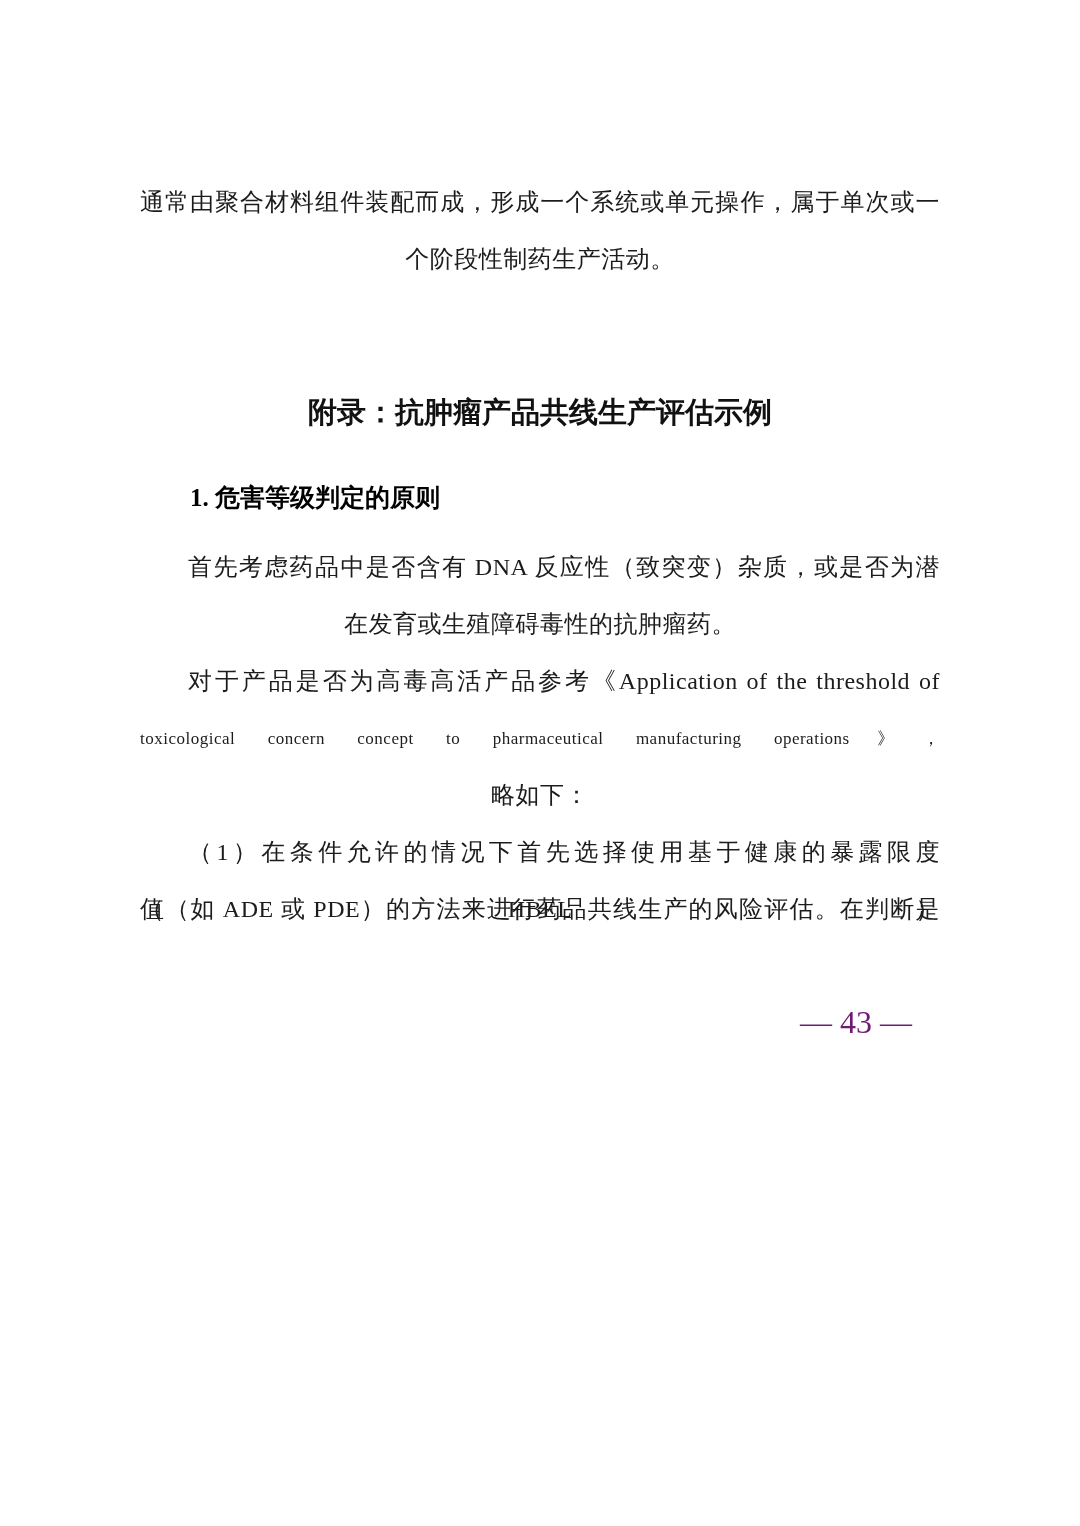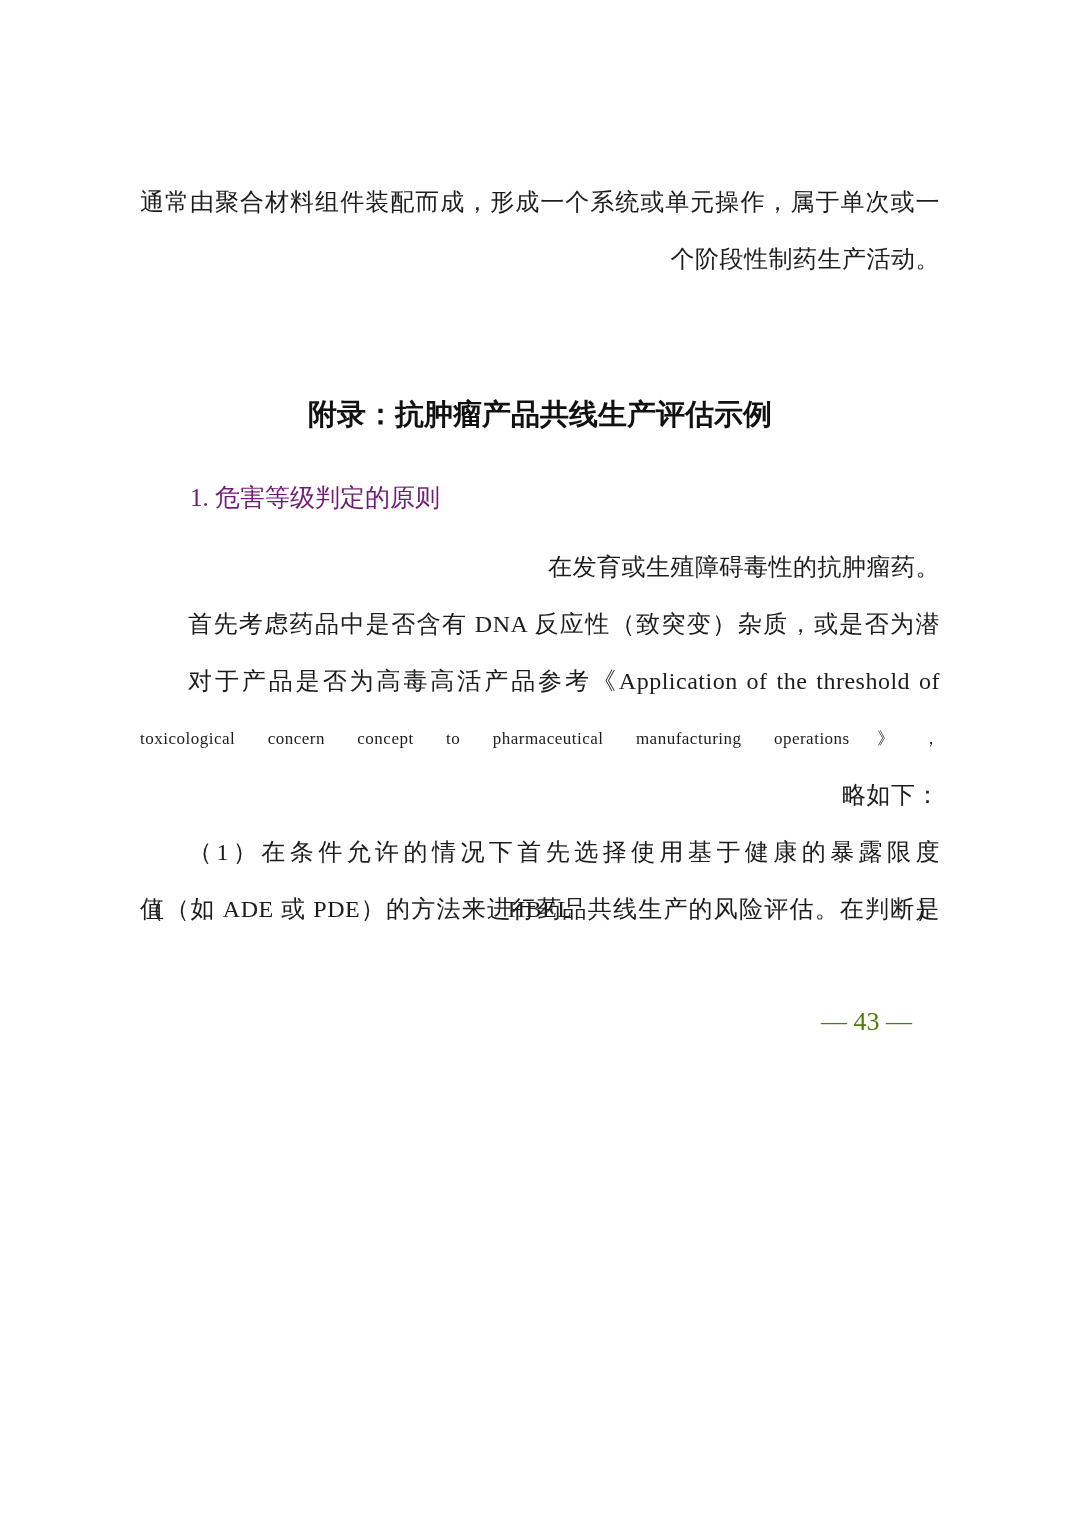--- a/index.html
+++ b/index.html
@@ -30,81 +30,81 @@
     white-space: nowrap;
   }
   
   .jl {
     white-space: normal;
     text-align: justify;
     text-align-last: justify;
   }
   
   .ll {
-    text-align: right;
+    text-align: center;
   }
   .ind {
     text-indent: 2em;
   }
   .latin {
     font-size: 17px;
   }
   .appendix-title {
     margin-top: 98px;
     height: 57px;
     line-height: 57px;
     text-align: center;
-    font-family: Liberation Serif, serif;
+    font-family: Liberation Mono, monospace;
     font-weight: bold;
     font-size: 29px;
     color: #111111;
   }
   .para-a { padding-top: 174px; }
   .para-b { margin-top: 9px; }
   .section-title {
     margin-top: 26px;
     height: 57px;
     line-height: 57px;
-    font-weight: normal;
+    font-weight: bold;
     font-size: 25px;
     text-indent: 2em;
-    color: #701a75;
+    color: #000000;
   }
   .para-c { margin-top: 13px; }
   .para-d { margin-top: 0; }
   .para-e { margin-top: 0; }
   .page-number {
     margin-top: 64px;
     height: 40px;
     line-height: 40px;
     text-align: right;
     padding-right: 28px;
-    font-size: 26px;
-    color: #4d7c0f;
+    font-size: 32px;
+    color: #701a75;
   }
 </style>
 </head>
 <body>
 
 <div class="page">
   <div class="content">
 
     <div class="para-a">
       <div class="line jl">通常由聚合材料组件装配而成，形成一个系统或单元操作，属于单次或一</div>
       <div class="line ll">个阶段性制药生产活动。</div>
     </div>
 
     <div class="appendix-title">附录：抗肿瘤产品共线生产评估示例</div>
 
 
     <div class="section-title">1. 危害等级判定的原则</div>
 
     <div class="para-c">
+      <div class="line jl ind">首先考虑药品中是否含有 DNA 反应性（致突变）杂质，或是否为潜</div>
       <div class="line ll">在发育或生殖障碍毒性的抗肿瘤药。</div>
-      <div class="line jl ind">首先考虑药品中是否含有 DNA 反应性（致突变）杂质，或是否为潜</div>
     </div>
 
     <div class="para-d">
       <div class="line jl ind">对于产品是否为高毒高活产品参考《Application of the threshold of</div>
       <div class="line jl latin">toxicological concern concept to pharmaceutical manufacturing operations》，</div>
       <div class="line ll">略如下：</div>
     </div>
 
     <div class="para-e">
       <div class="line jl ind">（1）在条件允许的情况下首先选择使用基于健康的暴露限度（HBEL）</div>

